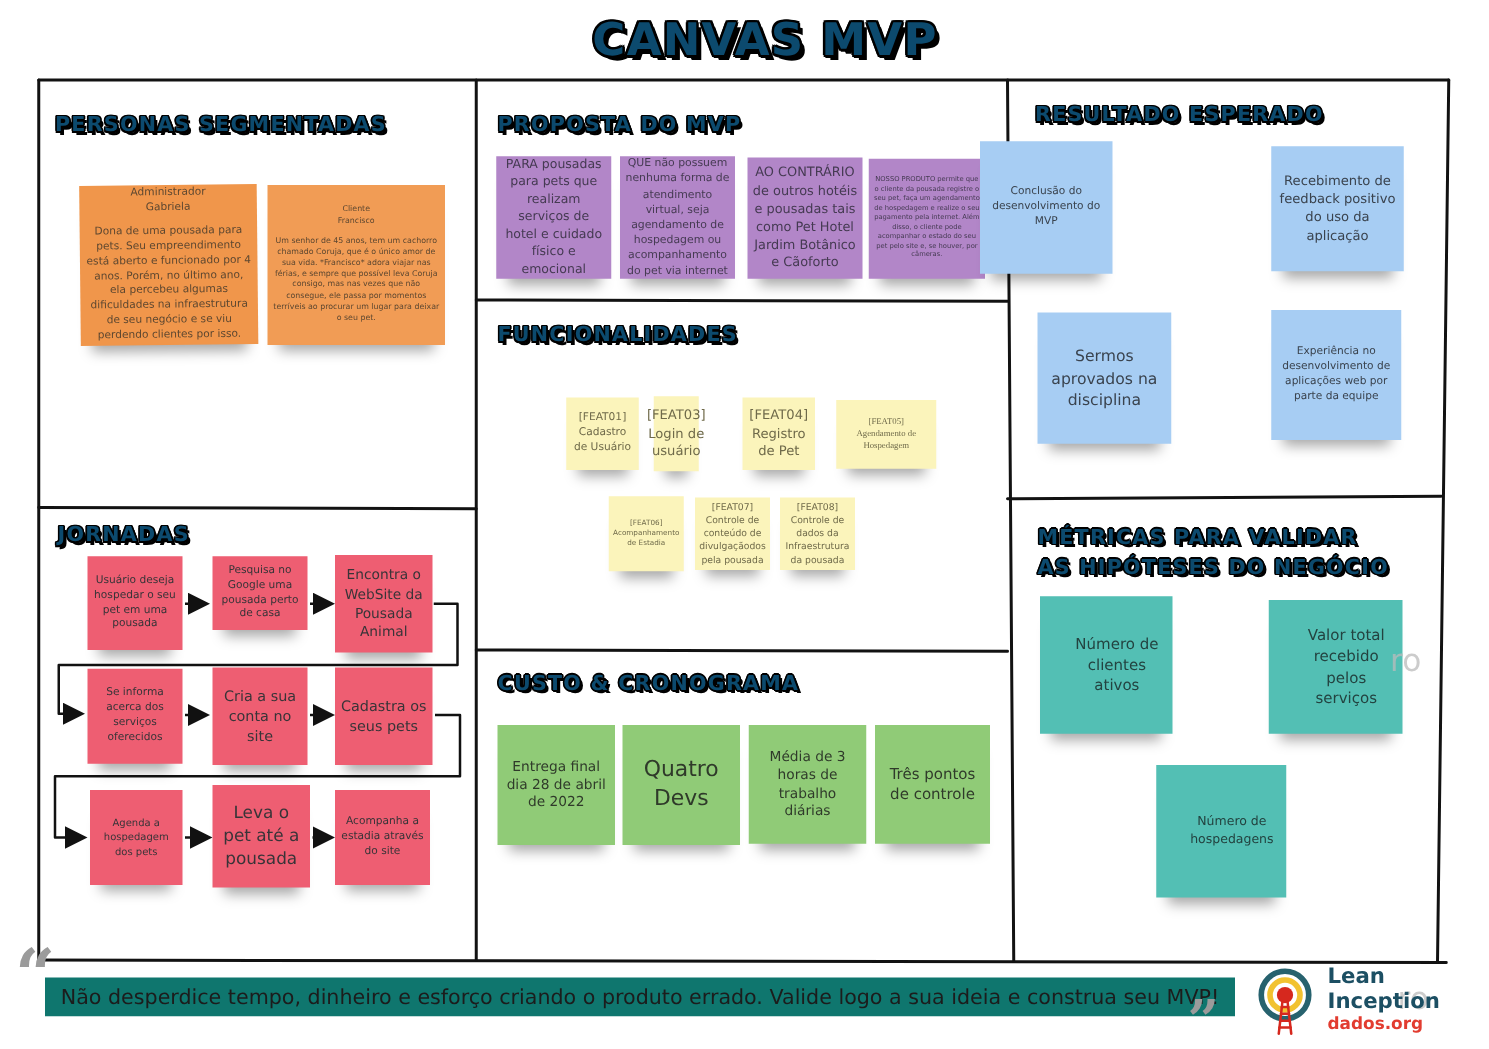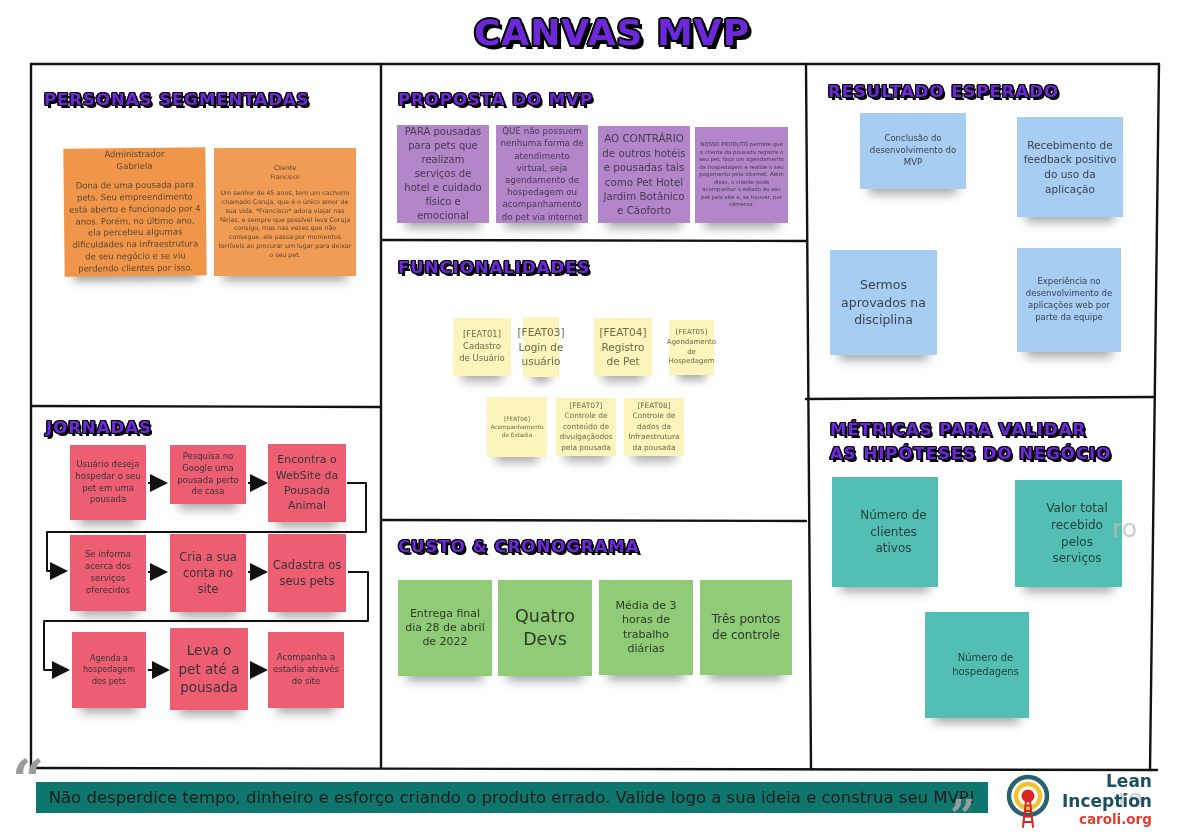--- a/index.html
+++ b/index.html
@@ -1,20 +1,20 @@
 <!DOCTYPE html>
 <html><head>
 <meta charset="utf-8">
 <style>
   html,body{margin:0;padding:0;background:#fff;}
   #board{position:relative;width:1191px;height:839px;background:#ffffff;overflow:hidden;
          font-family:"DejaVu Sans",sans-serif;}
   svg.overlay{position:absolute;left:0;top:0;z-index:1;pointer-events:none;}
 
-  .comic{position:absolute;z-index:3;color:#6d28d9;font-family:"DejaVu Sans",sans-serif;
+  .comic{position:absolute;z-index:3;color:#0c4a6e;font-family:"DejaVu Sans",sans-serif;
          font-weight:800;letter-spacing:1px;white-space:nowrap;}
   .comic-lg{font-size:36px;
     text-shadow:2px 0 #000,-2px 0 #000,0 2px #000,0 -2px #000,
                 1.5px 1.5px #000,-1.5px 1.5px #000,1.5px -1.5px #000,-1.5px -1.5px #000,
                 4px 4px 0 #000;}
   .comic-sm{font-size:16.5px;line-height:1.45;
     text-shadow:1.3px 0 #000,-1.3px 0 #000,0 1.3px #000,0 -1.3px #000,
                 1px 1px #000,-1px 1px #000,1px -1px #000,-1px -1px #000,
                 2.6px 2.6px 0 #000;}
 
@@ -30,21 +30,21 @@
   .green{background:#90CB77;color:#2f3a2a;line-height:1.3;}
   .blue{background:#A7CDF3;color:#3a434e;}
   .teal{background:#53BFB4;color:#234340;padding-left:21px;}
 
   .quote-bar{position:absolute;z-index:2;left:36px;top:782px;width:952px;height:31px;
              background:#0f766e;display:flex;align-items:center;justify-content:center;
              font-size:16.5px;color:#1c1c1c;}
   .qmark{position:absolute;z-index:3;font-family:"DejaVu Serif",serif;font-weight:bold;
          color:#9b9b9b;line-height:1;}
   .logo{position:absolute;z-index:3;left:1002px;top:770px;display:flex;align-items:flex-start;}
-  .logo-text{margin-left:8px;margin-top:2px;text-align:right;}
+  .logo-text{margin-left:8px;margin-top:2px;}
   .logo-line{font-size:17px;font-weight:bold;color:#1c4f63;line-height:1.15;}
   .logo-url{font-size:13.5px;font-weight:bold;color:#E23C30;line-height:1.2;}
   .watermark{position:absolute;z-index:2;color:#bcbcbc;font-size:25px;opacity:0.75;}
 </style>
 </head>
 <body>
 
 <div id="board">
 
   <svg class="overlay" width="1191" height="839" viewBox="0 0 1191 839">
@@ -104,21 +104,21 @@
   <div class="note purple" style="left:496px;top:125px;width:92px;height:98px;font-size:8.7px;"><span>QUE não possuem nenhuma forma de atendimento virtual, seja agendamento de hospedagem ou acompanhamento do pet via internet</span></div>
   <div class="note purple" style="left:598px;top:126px;width:92px;height:97px;font-size:10.3px;"><span>AO CONTRÁRIO de outros hotéis e pousadas tais como Pet Hotel Jardim Botânico e Cãoforto</span></div>
   <div class="note purple" style="left:695px;top:127px;width:93px;height:96px;font-size:5.4px;"><span>NOSSO PRODUTO permite que o cliente da pousada registre o seu pet, faça um agendamento de hospedagem e realize o seu pagamento pela internet. Além disso, o cliente pode acompanhar o estado do seu pet pelo site e, se houver, por câmeras.</span></div>
 
   <div class="note yellow" style="left:453px;top:318px;width:58px;height:58px;font-size:8.5px;"><span>[FEAT01]
 Cadastro de Usuário</span></div>
   <div class="note yellow" style="left:523px;top:317px;width:36px;height:60px;font-size:10.5px;"><span>[FEAT03]
 Login de usuário</span></div>
   <div class="note yellow" style="left:594px;top:318px;width:58px;height:58px;font-size:10.5px;"><span>[FEAT04]
 Registro de Pet</span></div>
-  <div class="note yellow" style="left:669px;top:320px;width:45px;height:55px;font-size:7px;"><span>[FEAT05]
+  <div class="note yellow" style="left:669px;top:320px;width:80px;height:55px;font-size:7px;font-family:Liberation Serif, serif;"><span>[FEAT05]
 Agendamento de Hospedagem</span></div>
   <div class="note yellow" style="left:487px;top:397px;width:60px;height:60px;font-size:5.8px;"><span>[FEAT06]
 Acompanhamento de Estadia</span></div>
   <div class="note yellow" style="left:556px;top:398px;width:60px;height:58px;font-size:7.4px;"><span>[FEAT07]
 Controle de conteúdo de divulgaçãodos pela pousada</span></div>
   <div class="note yellow" style="left:624px;top:398px;width:60px;height:58px;font-size:7.4px;"><span>[FEAT08]
 Controle de dados da Infraestrutura da pousada</span></div>
 
   <div class="note pink" style="left:70px;top:445px;width:76px;height:75px;font-size:8.5px;"><span>Usuário deseja hospedar o seu pet em uma pousada</span></div>
   <div class="note pink" style="left:170px;top:445px;width:76px;height:59px;font-size:8.5px;"><span>Pesquisa no Google uma pousada perto de casa</span></div>
@@ -128,21 +128,21 @@
   <div class="note pink" style="left:268px;top:534px;width:78px;height:78px;font-size:11.5px;"><span>Cadastra os seus pets</span></div>
   <div class="note pink" style="left:72px;top:632px;width:74px;height:76px;font-size:8px;"><span>Agenda a hospedagem dos pets</span></div>
   <div class="note pink" style="left:170px;top:628px;width:78px;height:82px;font-size:13.5px;"><span>Leva o pet até a pousada</span></div>
   <div class="note pink" style="left:268px;top:632px;width:76px;height:76px;font-size:8.5px;"><span>Acompanha a estadia através do site</span></div>
 
   <div class="note green" style="left:398px;top:580px;width:94px;height:96px;font-size:11px;"><span>Entrega final dia 28 de abril de 2022</span></div>
   <div class="note green" style="left:498px;top:580px;width:94px;height:96px;font-size:17.5px;"><span>Quatro Devs</span></div>
   <div class="note green" style="left:599px;top:580px;width:94px;height:95px;font-size:11px;"><span>Média de 3 horas de trabalho diárias</span></div>
   <div class="note green" style="left:700px;top:580px;width:92px;height:95px;font-size:12px;"><span>Três pontos de controle</span></div>
 
-  <div class="note blue" style="left:860px;top:113px;width:106px;height:76px;font-size:8.5px;"><span>Conclusão do desenvolvimento do MVP</span></div>
+  <div class="note blue" style="left:784px;top:113px;width:106px;height:106px;font-size:8.5px;"><span>Conclusão do desenvolvimento do MVP</span></div>
   <div class="note blue" style="left:1017px;top:117px;width:106px;height:100px;font-size:10.5px;"><span>Recebimento de feedback positivo do uso da aplicação</span></div>
   <div class="note blue" style="left:830px;top:250px;width:107px;height:105px;font-size:12.5px;"><span>Sermos aprovados na disciplina</span></div>
   <div class="note blue" style="left:1017px;top:248px;width:104px;height:104px;font-size:8.5px;"><span>Experiência no desenvolvimento de aplicações web por parte da equipe</span></div>
 
   <div class="note teal" style="left:832px;top:477px;width:106px;height:110px;font-size:12px;"><span>Número de clientes ativos</span></div>
   <div class="note teal" style="left:1015px;top:480px;width:107px;height:107px;font-size:12px;"><span>Valor total recebido pelos serviços</span></div>
   <div class="note teal" style="left:925px;top:612px;width:104px;height:106px;font-size:10px;"><span>Número de hospedagens</span></div>
 
   <div class="qmark" style="left:12px;top:752px;font-size:56px;">“</div>
   <div class="quote-bar">
@@ -163,17 +163,17 @@
         <line x1="31" y1="57" x2="28" y2="31"></line>
         <line x1="21.6" y1="52" x2="30.4" y2="52"></line>
         <line x1="22.2" y1="46.5" x2="29.8" y2="46.5"></line>
         <line x1="22.8" y1="41" x2="29.2" y2="41"></line>
         <line x1="23.4" y1="35.5" x2="28.6" y2="35.5"></line>
       </g>
     </svg>
     <div class="logo-text">
       <div class="logo-line">Lean</div>
       <div class="logo-line">Inception</div>
-      <div class="logo-url">caroli.org</div>
+      <div class="logo-url">dados.org</div>
     </div>
   </div>
 
 </div>
 
 </body></html>

